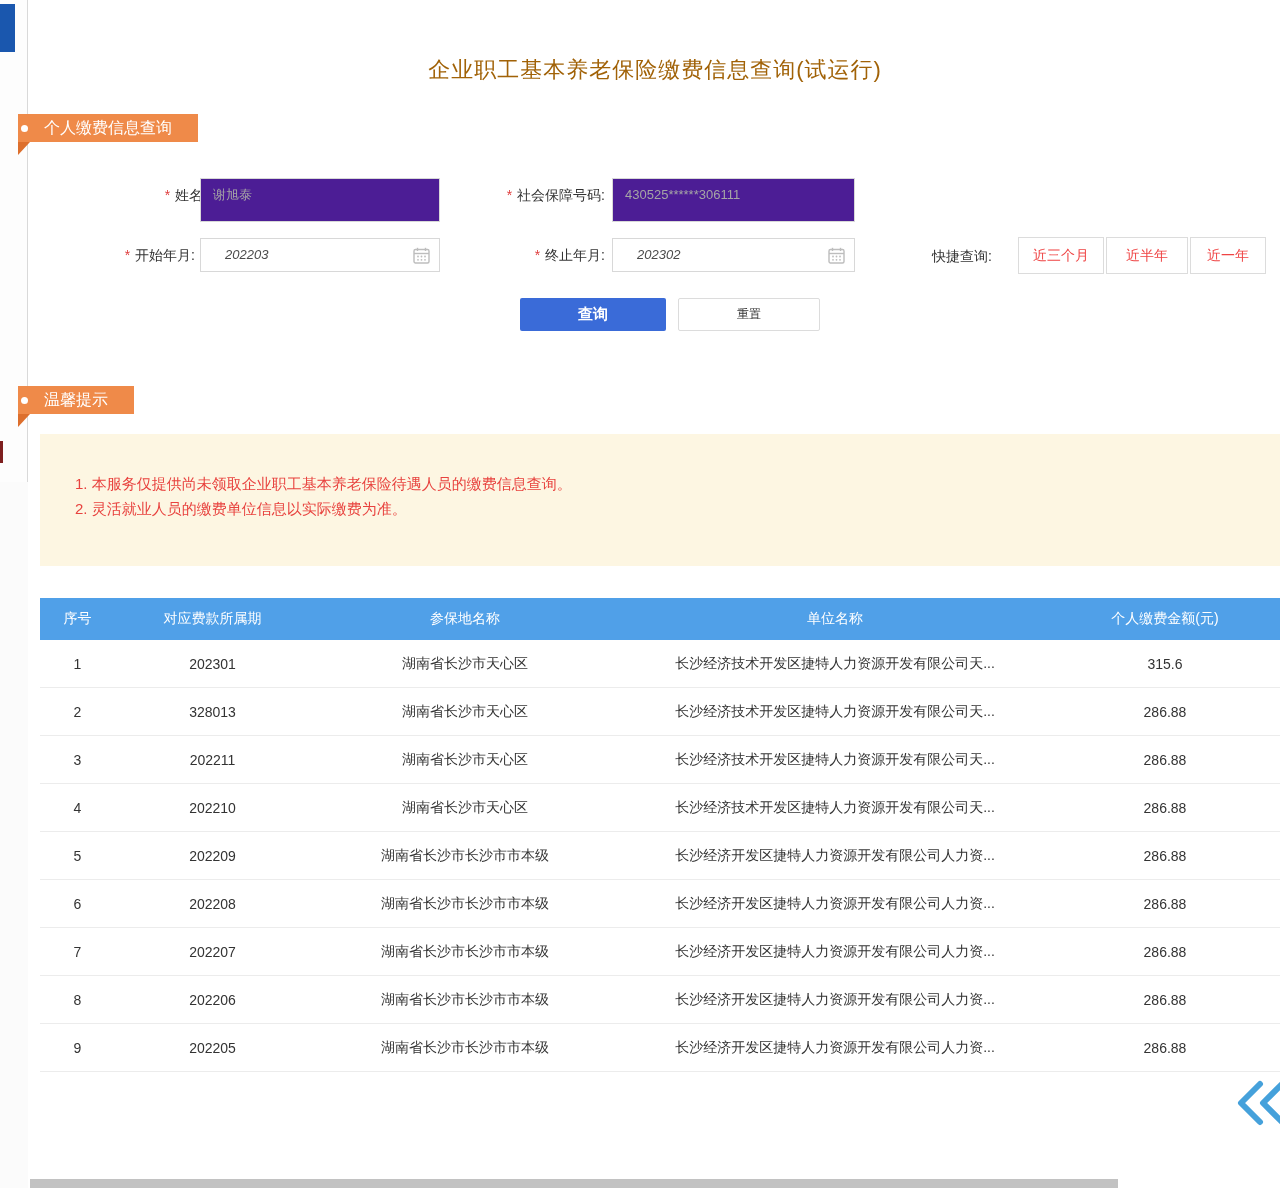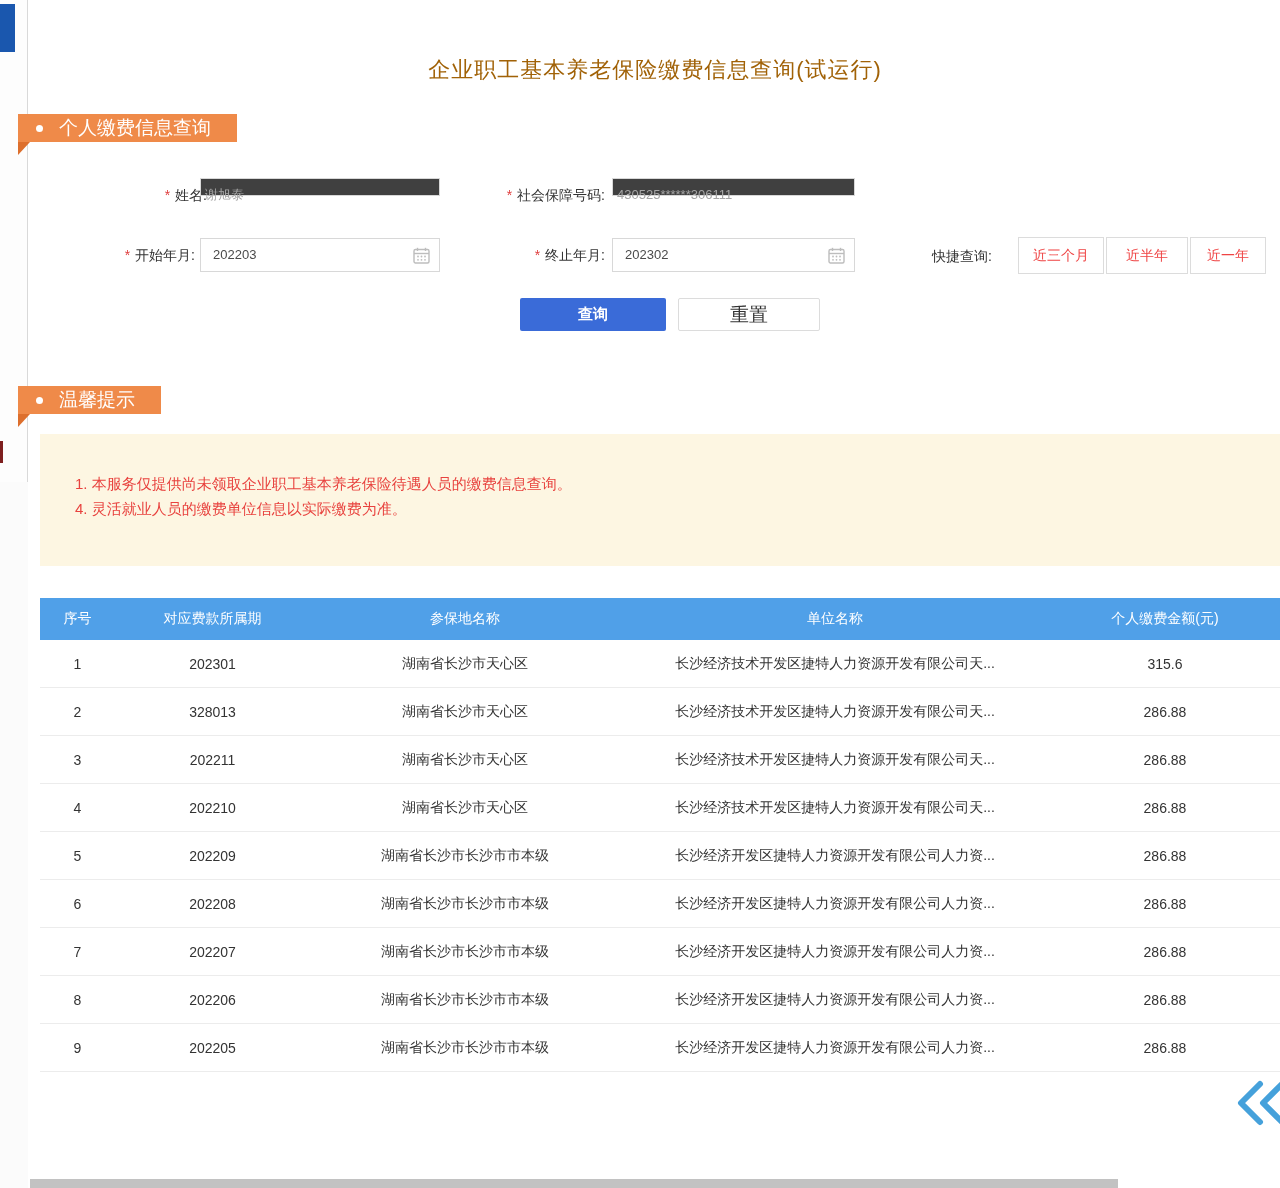--- a/index.html
+++ b/index.html
@@ -14,44 +14,44 @@
   .blue-tab { position:absolute; left:0; top:4px; width:15px; height:48px; background:#1a57ae; }
   .red-mark { position:absolute; left:0; top:441px; width:3px; height:22px; background:#7e1f1f; }
 
   
   .content { position:absolute; left:28px; top:0; width:1252px; height:1188px; background:#fff; }
 
   .page-title { position:absolute; left:30px; top:55px; width:1250px; text-align:center;
                 font-size:22px; color:#a16207; letter-spacing:1px; }
 
   
-  .ribbon { position:absolute; height:28px; background:#ef8a49; color:#fff; font-size:19px;
-            display:flex; align-items:center; padding:0 26px 0 18px; }
+  .ribbon { position:absolute; height:28px; background:#ef8a49; color:#fff; font-size:16px;
+            display:flex; align-items:center; padding:0 26px 0 3px; }
   .ribbon .dot { width:7px; height:7px; border-radius:50%; background:#fff; margin-right:16px; }
   .fold { position:absolute; width:0; height:0;
           border-top:13px solid #dd6f2d; border-right:12px solid transparent; }
 
   
   .f-label { position:absolute; height:34px; line-height:34px; font-size:14px; color:#333; text-align:right; }
   .req { color:#e03e3e; margin-right:5px; font-size:14px; }
-  .f-input { position:absolute; height:18px; border:1px solid #d8d8d8; background:#404040;
-             font-size:13px; color:#a5a5a5; line-height:32px; padding-left:4px; }
+  .f-input { position:absolute; height:44px; border:1px solid #d8d8d8; background:#4c1d95;
+             font-size:13px; color:#a5a5a5; line-height:32px; padding-left:12px; }
   .f-date { position:absolute; height:34px; border:1px solid #d8d8d8; background:#fff;
-            font-size:13px; color:#4a4a4a; line-height:32px; padding-left:12px; }
+            font-size:13px; color:#4a4a4a; line-height:32px; padding-left:24px;font-style:italic; }
   .cal { position:absolute; right:9px; top:8px; opacity:.65; }
 
   .quick-label { position:absolute; height:36px; line-height:36px; font-size:14px; color:#333; }
   .quick-btn { position:absolute; height:37px; background:#fff; border:1px solid #dcdcdc;
                font-size:14px; color:#ef4444; display:flex; align-items:center; justify-content:center;
                cursor:pointer; }
 
   .btn-primary { position:absolute; left:520px; top:298px; width:146px; height:33px; background:#3a6bd8;
                  color:#fff; font-size:15px; border:none; border-radius:2px; cursor:pointer;font-weight:bold; }
   .btn-plain   { position:absolute; left:678px; top:298px; width:142px; height:33px; background:#fff;
-                 color:#333; font-size:19px; border:1px solid #dcdcdc; border-radius:2px; cursor:pointer;font-family:Liberation Mono, monospace; }
+                 color:#333; font-size:12px; border:1px solid #dcdcdc; border-radius:2px; cursor:pointer;font-family:Liberation Mono, monospace; }
 
   
   .notice { position:absolute; left:40px; top:434px; width:1256px; height:132px; background:#fdf6e2;
             padding:37px 20px 0 35px; }
   .notice p { font-size:15px; color:#e8423e; line-height:25px; }
 
   
   .table { position:absolute; left:40px; top:598px; width:1240px; }
   .thead { display:flex; height:42px; background:#50a0e8; color:#fff; font-size:14px; align-items:center; }
   .trow  { display:flex; height:48px; background:#fff; align-items:center;
@@ -142,21 +142,21 @@
   <button class="btn-plain">重置</button>
 
   <div class="ribbon" style="left:18px; top:386px;">
     <span class="dot"></span>
     <span>温馨提示</span>
   </div>
   <div class="fold" style="left:18px; top:414px;"></div>
 
   <div class="notice">
     <p>1. 本服务仅提供尚未领取企业职工基本养老保险待遇人员的缴费信息查询。</p>
-    <p>4. 灵活就业人员的缴费单位信息以实际缴费为准。</p>
+    <p>2. 灵活就业人员的缴费单位信息以实际缴费为准。</p>
   </div>
 
   <div class="table">
     <div class="thead">
       <div class="hcell c0">序号</div>
       <div class="hcell c1">对应费款所属期</div>
       <div class="hcell c2">参保地名称</div>
       <div class="hcell c3">单位名称</div>
       <div class="hcell c4">个人缴费金额(元)</div>
     </div>

